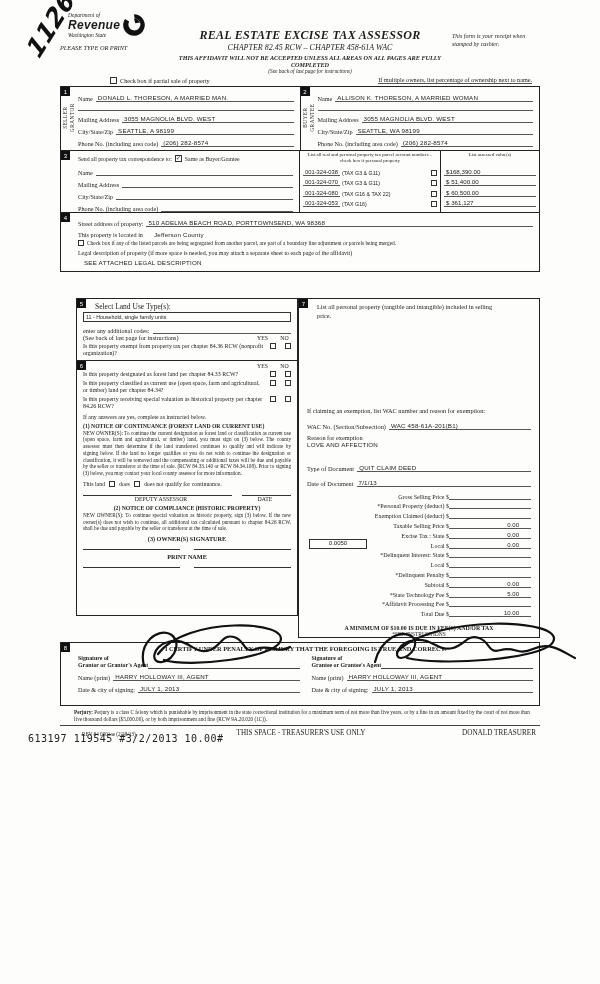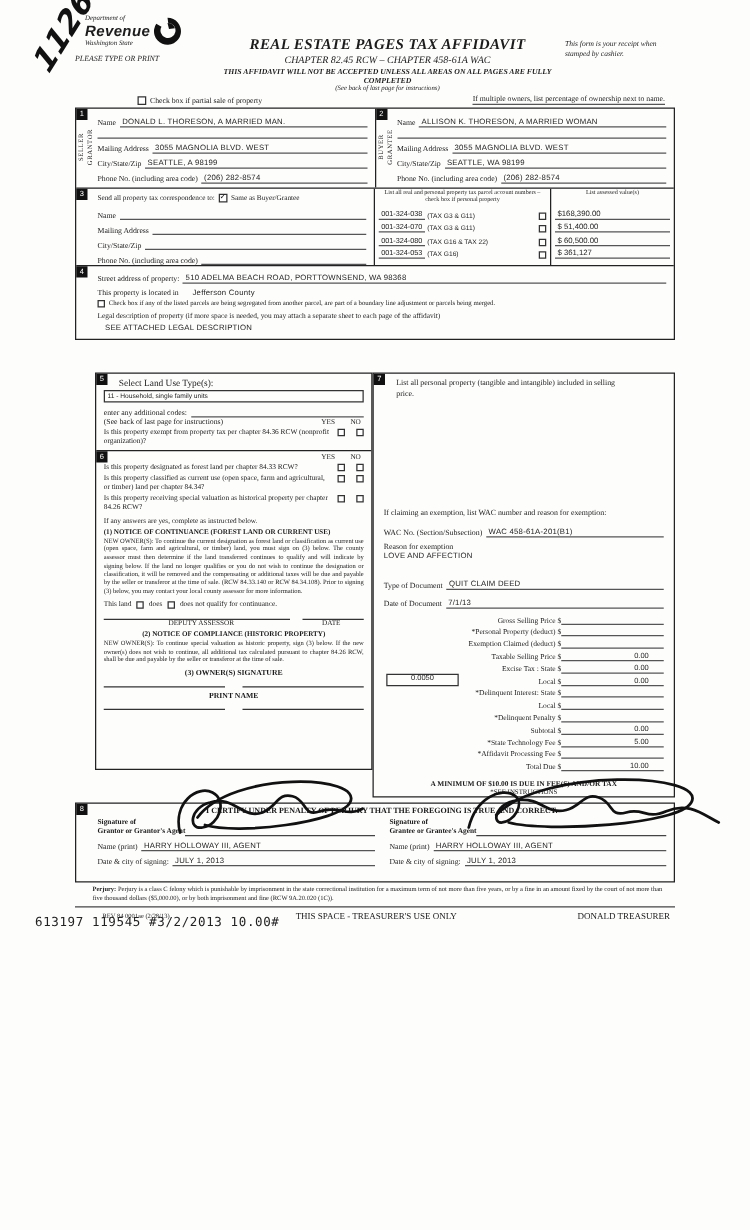--- a/index.html
+++ b/index.html
@@ -107,21 +107,21 @@
   .s8cols { display:flex; gap:12px; }
   .s8col { flex:1; position:relative; }
   .sigrow { display:flex; align-items:flex-end; height:17px; }
   .siglab { font-size:5.9px; font-weight:bold; line-height:1.2; white-space:nowrap; }
   .sigline { flex:1; border-bottom:.8px solid #444; position:relative; height:10px; }
   .scrawl { position:absolute; left:-14px; bottom:-6px; overflow:visible; }
   .scrawl path { fill:none; stroke:#111; stroke-width:2.2; stroke-linecap:round; }
 
   .perjury { font-size:5.2px; line-height:1.4; margin-top:3px; border-bottom:.8px solid #444;
              padding:0 4px 1px 14px; }
-  .footrow { display:flex; align-items:center; margin-top:3px; }
+  .footrow { display:flex; align-items:flex-end; margin-top:3px; }
   .rev { margin-left:22px; font-size:5.2px; width:110px; }
   .tspace { flex:1; text-align:center; font-size:7.2px; }
   .ctreas { width:130px; text-align:right; font-size:7.2px; padding-right:4px; }
   .stamp { position:absolute; left:28px; top:733px; font-family:"DejaVu Sans Mono",monospace;
            font-size:10px; letter-spacing:.5px; color:#222; }
   .swirl { width:24px; height:24px; }
 </style>
 </head>
 <body>
 
@@ -140,21 +140,21 @@
             <div class="logo-l3">Washington State</div>
           </div>
           <svg class="swirl" viewBox="0 0 40 40">
             <path fill="#111" d="M20 2 a18 18 0 1 1 -15 8 l7 4 a10 10 0 1 0 9 -5 z"></path>
             <path fill="#111" d="M20 9 a11 11 0 0 1 10 7 l-8 1 z"></path>
           </svg>
         </div>
         <div class="please">PLEASE TYPE OR PRINT</div>
       </div>
       <div class="hdr-c">
-        <div class="title">REAL ESTATE PAGES TAX AFFIDAVIT</div>
+        <div class="title">REAL ESTATE EXCISE TAX ASSESSOR</div>
         <div class="subtitle">CHAPTER 82.45 RCW – CHAPTER 458-61A WAC</div>
         <div class="notice">THIS AFFIDAVIT WILL NOT BE ACCEPTED UNLESS ALL AREAS ON ALL PAGES ARE FULLY COMPLETED</div>
         <div class="instr">(See back of last page for instructions)</div>
       </div>
       <div class="receipt">This form is your receipt when stamped by cashier.</div>
     </div>
 
     <div class="partial-row">
       <div class="partial-l">
         <span class="cb"></span>

